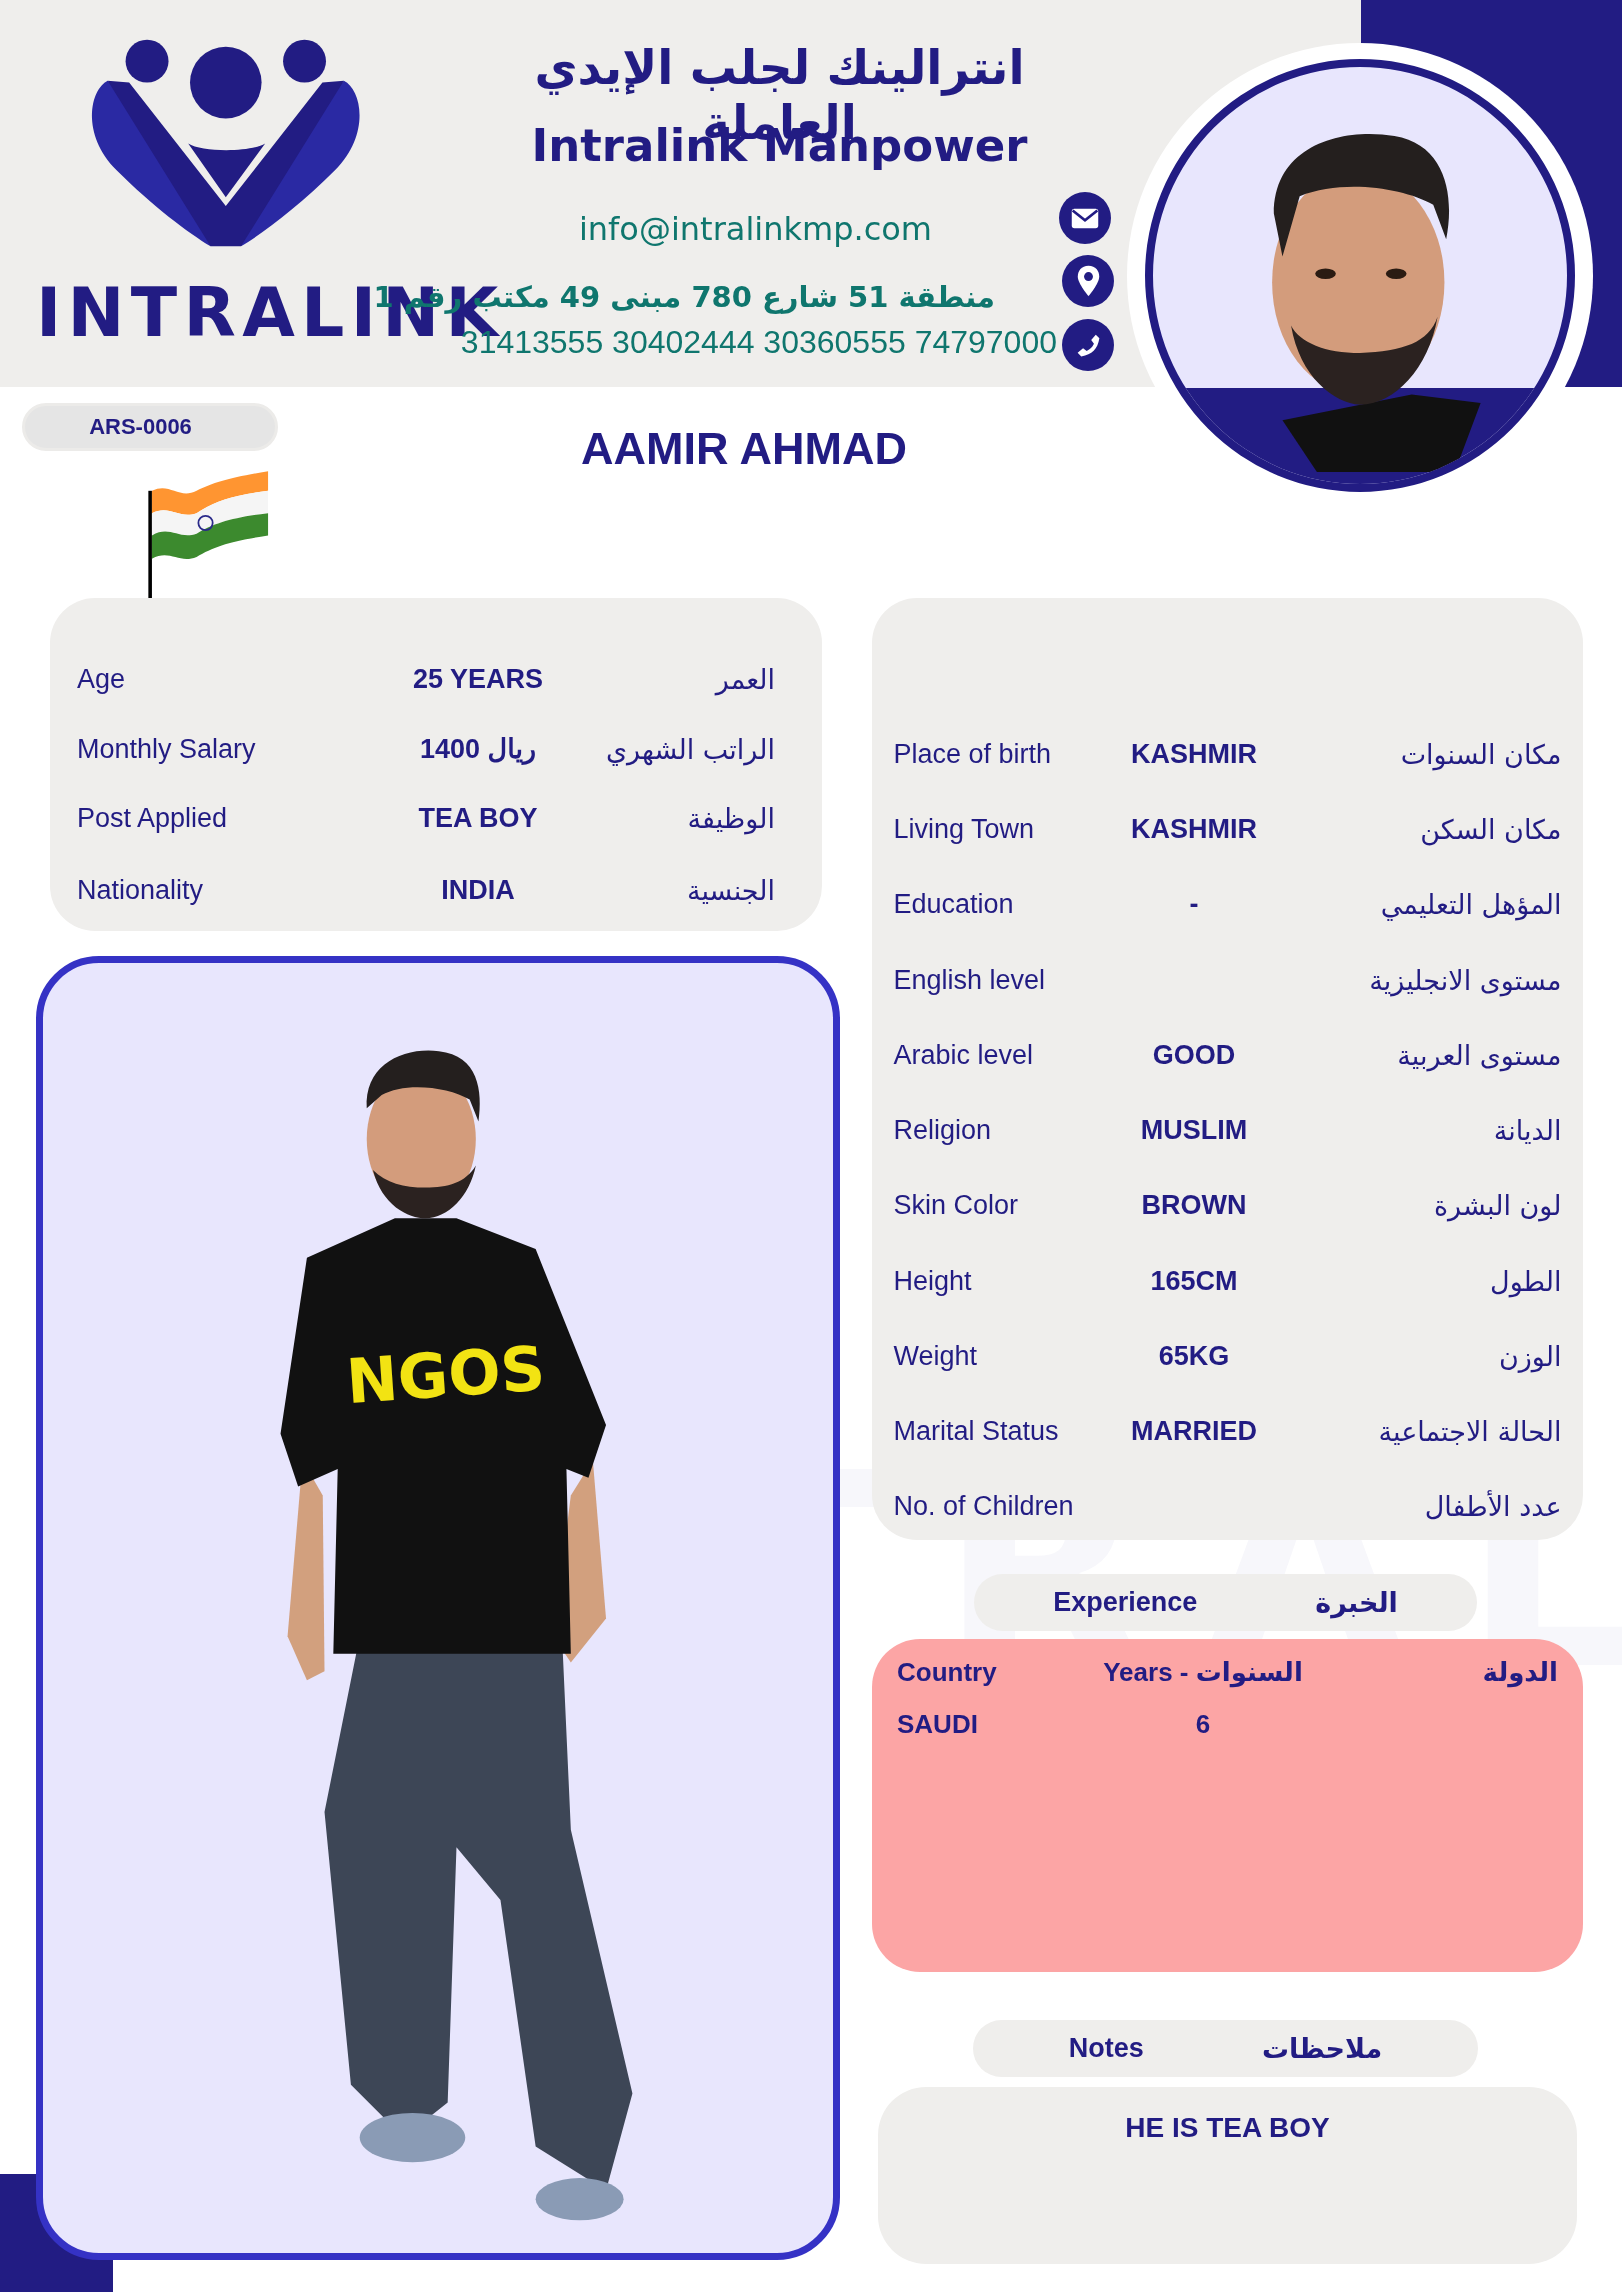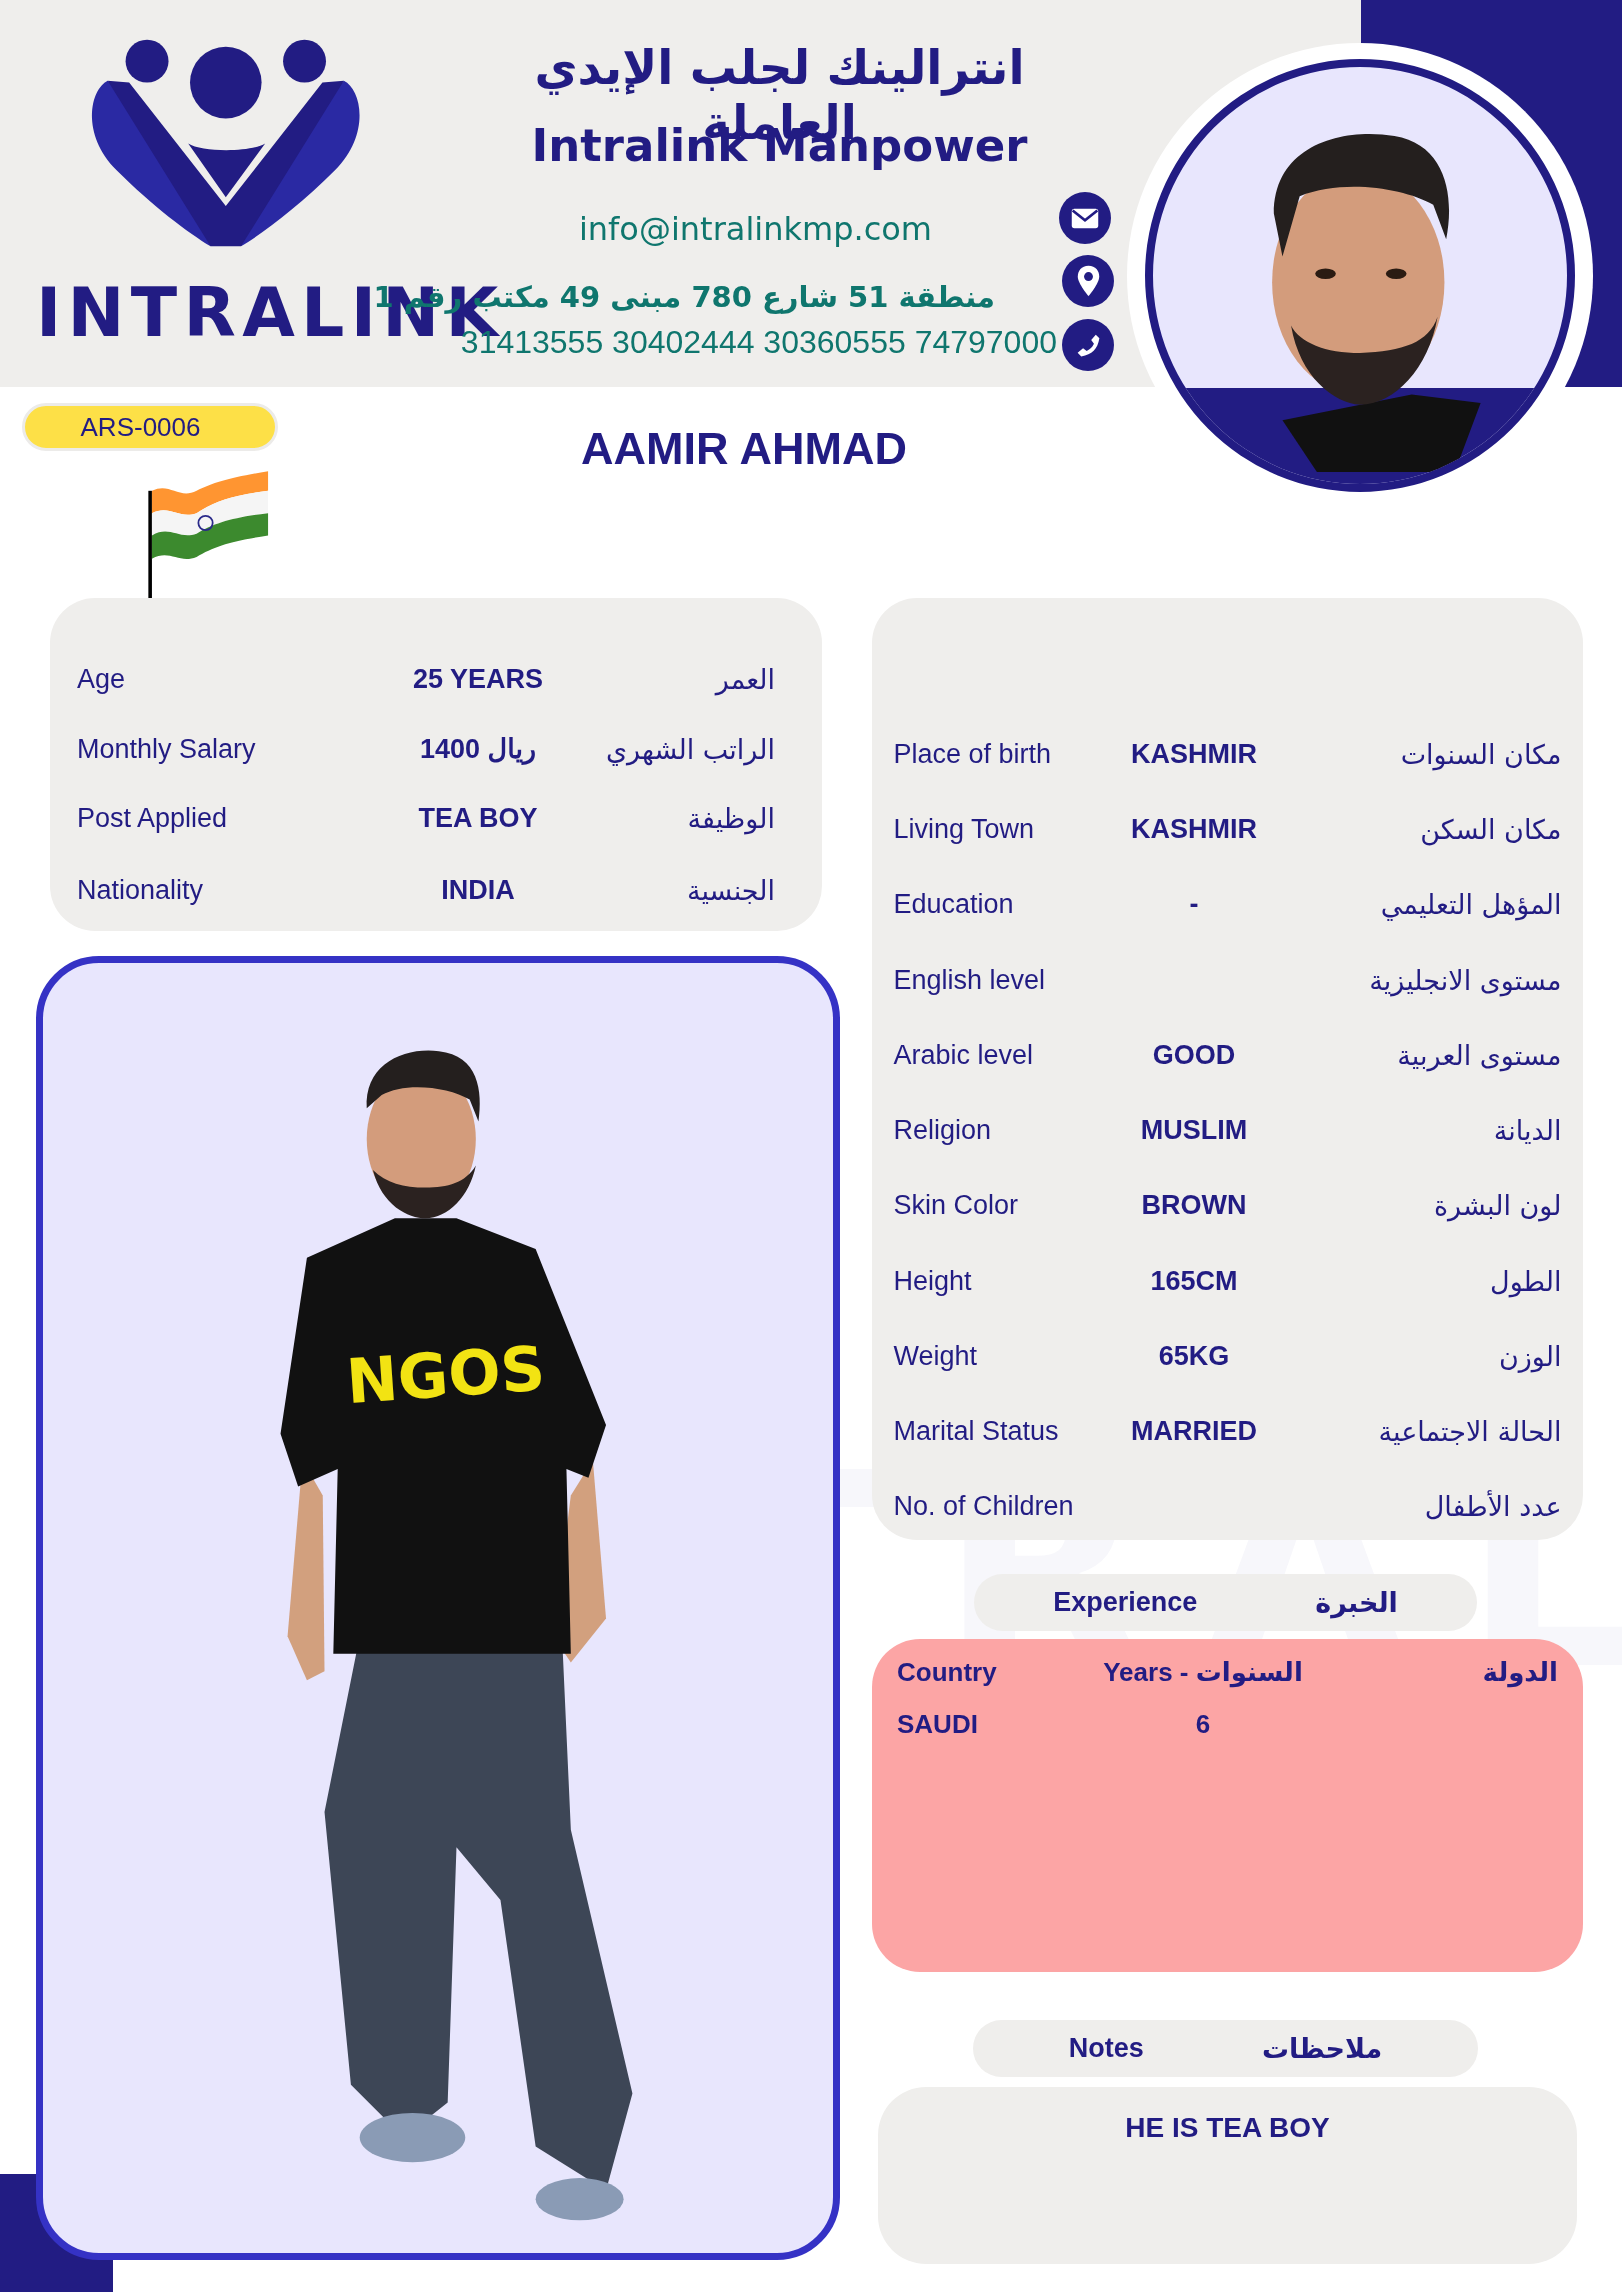--- a/index.html
+++ b/index.html
@@ -33,22 +33,22 @@
   .i-pin { left: 1062px; top: 255px; }
   .i-phone { left: 1062px; top: 319px; }
 
   .portrait-ring { position: absolute; left: 1127px; top: 43px; width: 466px; height: 466px; border-radius: 50%; background: #ffffff; }
   .portrait { position: absolute; left: 1145px; top: 59px; width: 430px; height: 433px; border-radius: 50%;
     border: 8px solid #221c83; background: #e8e6fd; overflow: hidden; }
   .portrait-band { position: absolute; left: 0; top: 321px; width: 100%; height: 125px; background: #221c83; }
   .avatar-svg { position: absolute; left: 0; top: 0; width: 100%; height: 100%; }
 
   .ref-pill { position: absolute; left: 21.5px; top: 403px; width: 256px; height: 48px; border-radius: 24px;
-    border: 3.6px solid #ecebe9; background: #fde047; display: flex; align-items: center; justify-content: center;
-    font-weight: normal; font-size: 26px; color: #221c83; padding-right: 18px; }
+    border: 3.6px solid #ecebe9; background: #e5e5e5; display: flex; align-items: center; justify-content: center;
+    font-weight: bold; font-size: 22px; color: #221c83; padding-right: 18px; }
   .full-name { position: absolute; left: 502px; top: 423px; width: 484px; text-align: center;
     font-weight: bold; font-size: 45px; color: #221c83; }
   .flag { position: absolute; left: 143px; top: 464px; width: 134px; height: 134px; }
 
   .card { position: absolute; background: #efeeec; border-radius: 45px; }
   .card-left { left: 50px; top: 598px; width: 772px; height: 333px; }
   .card-right { left: 872px; top: 598px; width: 711px; height: 942px; }
 
   .row { position: absolute; left: 0; width: 100%; height: 54px; display: flex; align-items: center; }
   .row .lbl { position: absolute; font-size: 27px; color: #221c83; white-space: nowrap; font-family: "Liberation Sans", sans-serif; }

